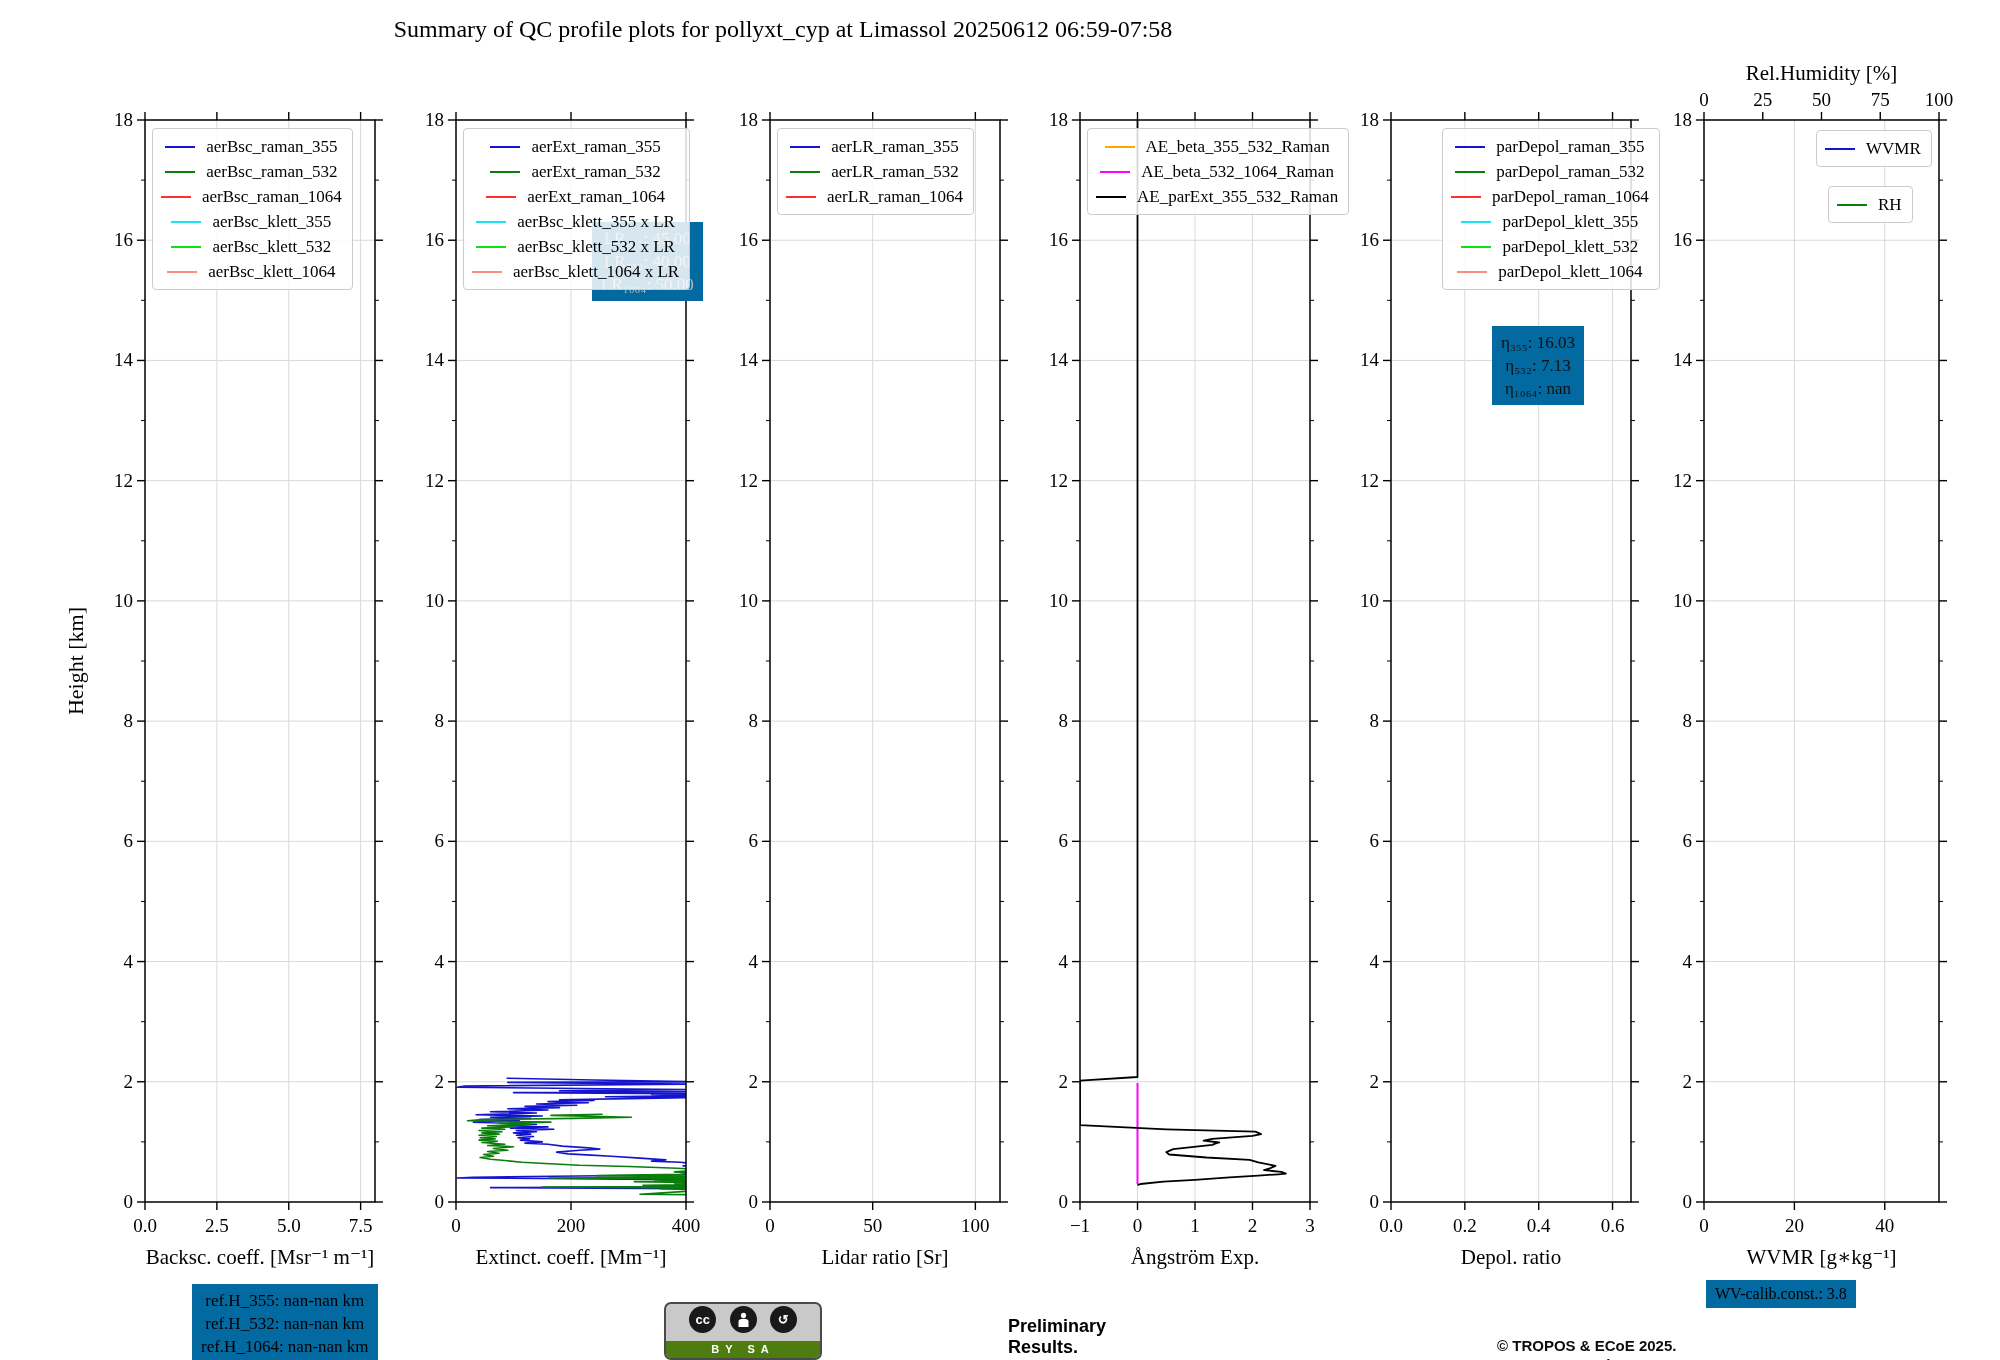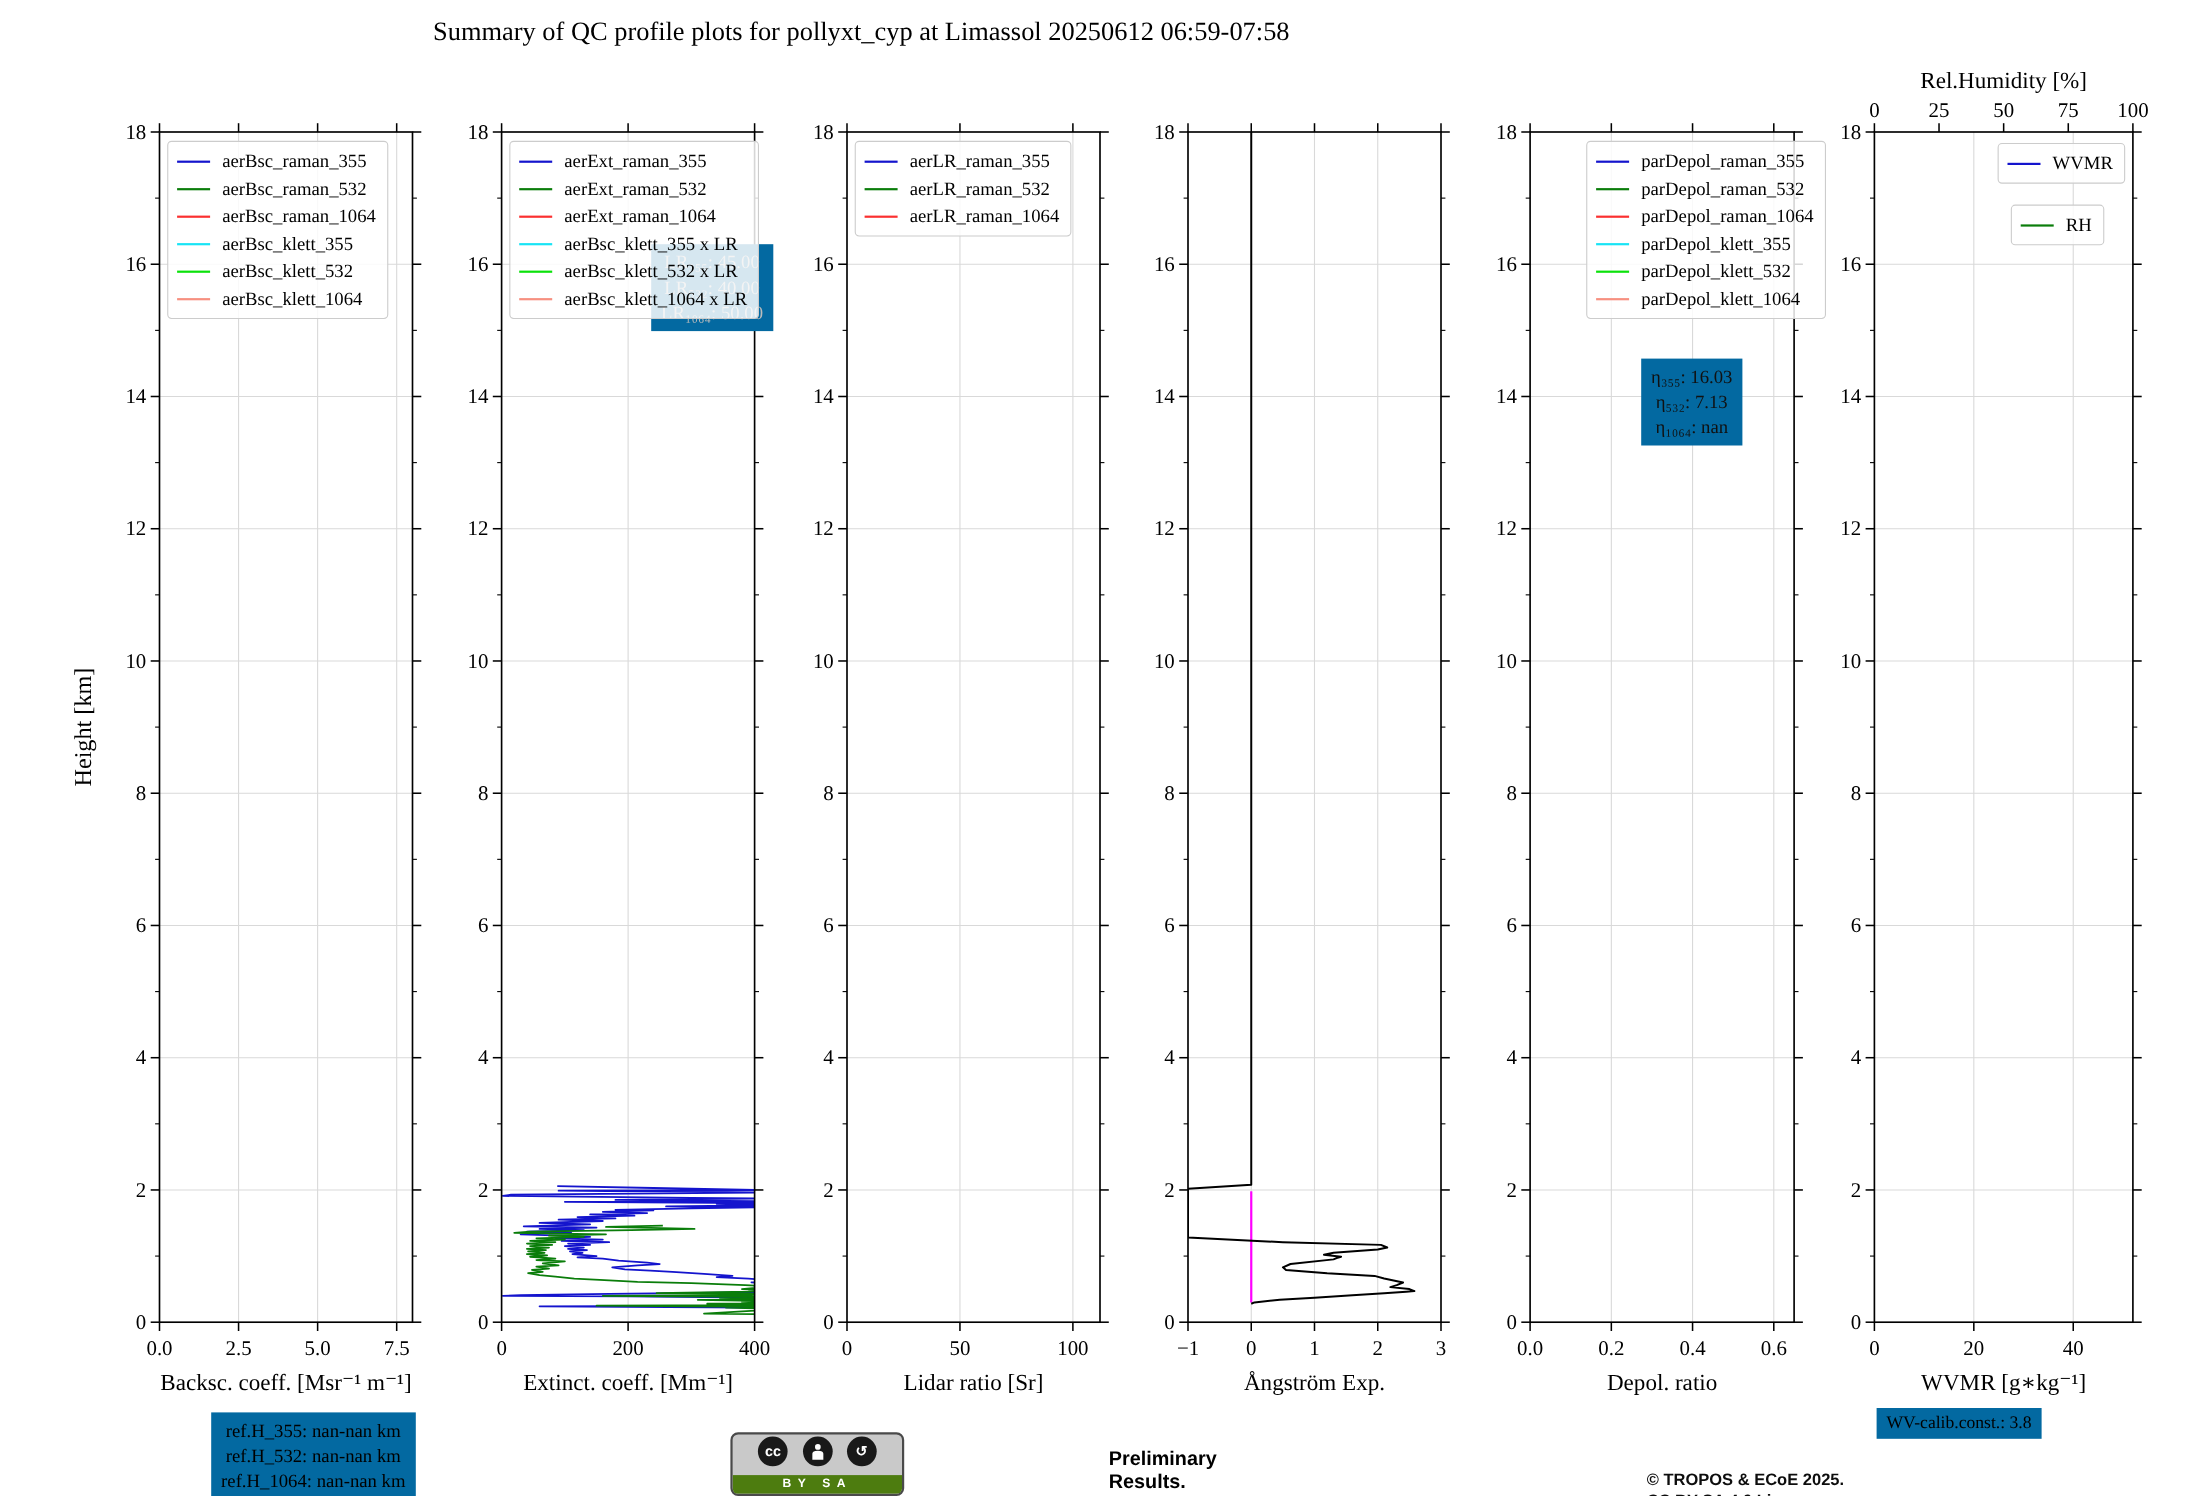--- a/index.html
+++ b/index.html
@@ -11,21 +11,21 @@
   .y-axis-label{position:absolute;left:76px;top:661px;transform:translate(-50%,-50%) rotate(-90deg);
                 font-size:22px;white-space:nowrap;}
   .ann{position:absolute;background:#0369a1;padding:5px 9px;line-height:23px;font-size:17px;text-align:center;}
   .ann div{white-space:nowrap;}
   #lr-box{left:592px;top:222px;z-index:1;color:#bcbcbc;}
   #eta-box{left:1492px;top:326px;z-index:1;color:#111;}
   #refh-box{left:192px;top:1284px;}
   #wv-calib{left:1706px;top:1280px;font-size:16px;line-height:18px;}
   .legend{position:absolute;z-index:2;background:rgba(255,255,255,0.84);
           border:1px solid #cccccc;border-radius:4px;padding:5px 10px 5px 8px;}
-  .legend-row{display:flex;align-items:center;height:25px;white-space:nowrap;}
+  .legend-row{display:flex;align-items:center;height:25px;white-space:nowrap;justify-content:center;}
   .swatch{display:inline-block;width:30px;border-top:2.5px solid #000;margin-right:11px;flex:0 0 30px;}
   .legend-label{font-size:17px;}
   .preliminary{position:absolute;left:1008px;top:1316px;color:#000000;
                font-family:"Liberation Sans",sans-serif;font-weight:bold;font-size:18px;line-height:21px;}
   .license{position:absolute;left:1497px;top:1336px;color:#0d0d0d;
            font-family:"Liberation Sans",sans-serif;font-weight:bold;font-size:15px;line-height:19px;}
   
   .cc-badge{position:absolute;left:664px;top:1302px;width:158px;height:58px;
             background:#c9c9c9;border:2px solid #4a4a4a;border-radius:7px;box-sizing:border-box;
             display:flex;flex-direction:column;overflow:hidden;}
@@ -622,20 +622,34 @@
       </div>
       <div class="legend-row">
         <span class="swatch" style="border-top-color: rgb(10, 125, 10);"></span>
         <span class="legend-label">aerLR_raman_532</span>
       </div>
       <div class="legend-row">
         <span class="swatch" style="border-top-color: rgb(251, 48, 48);"></span>
         <span class="legend-label">aerLR_raman_1064</span>
       </div>
     </div>
+    <div class="legend" style="left: 1087px; top: 128px;">
+      <div class="legend-row">
+        <span class="swatch" style="border-top-color: rgb(255, 165, 0);"></span>
+        <span class="legend-label">AE_beta_355_532_Raman</span>
+      </div>
+      <div class="legend-row">
+        <span class="swatch" style="border-top-color: rgb(255, 0, 255);"></span>
+        <span class="legend-label">AE_beta_532_1064_Raman</span>
+      </div>
+      <div class="legend-row">
+        <span class="swatch" style="border-top-color: rgb(0, 0, 0);"></span>
+        <span class="legend-label">AE_parExt_355_532_Raman</span>
+      </div>
+    </div>
     <div class="legend" style="left: 1398px; top: 128px; margin-left: 44px;">
       <div class="legend-row">
         <span class="swatch" style="border-top-color: rgb(20, 20, 205);"></span>
         <span class="legend-label">parDepol_raman_355</span>
       </div>
       <div class="legend-row">
         <span class="swatch" style="border-top-color: rgb(10, 125, 10);"></span>
         <span class="legend-label">parDepol_raman_532</span>
       </div>
       <div class="legend-row">

